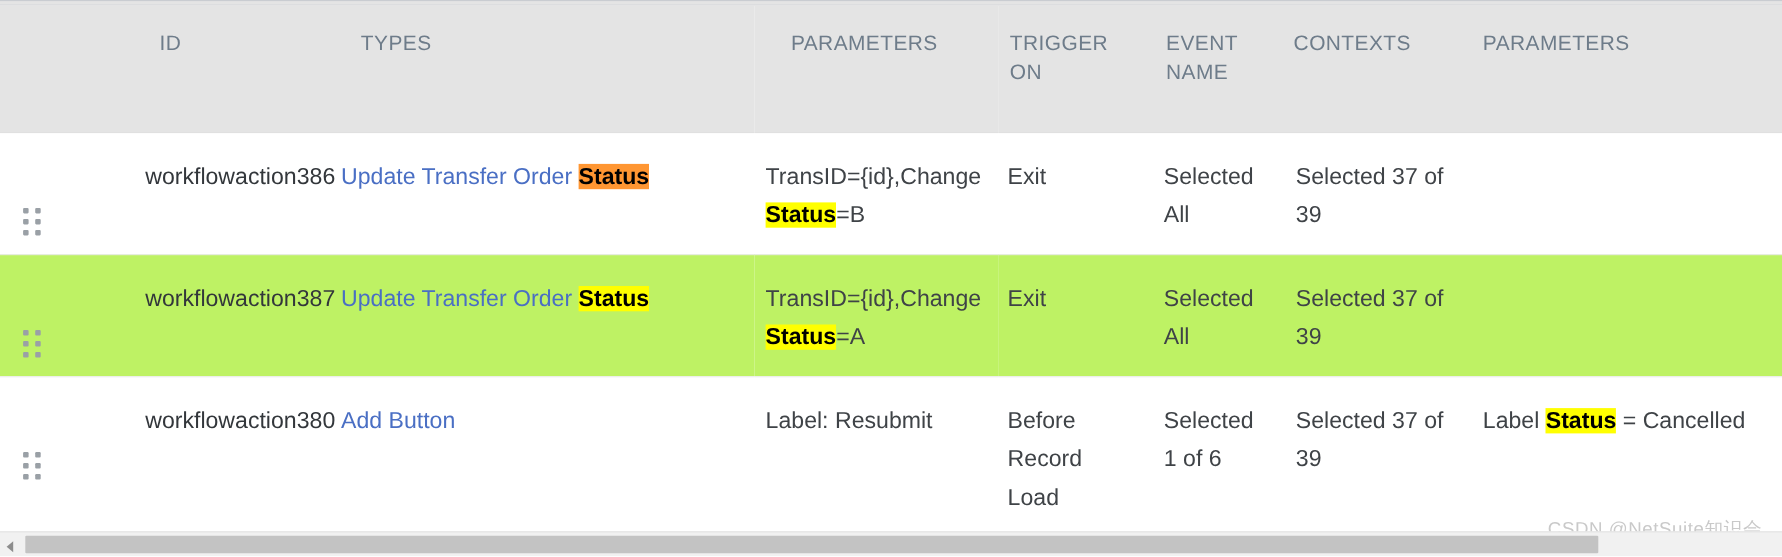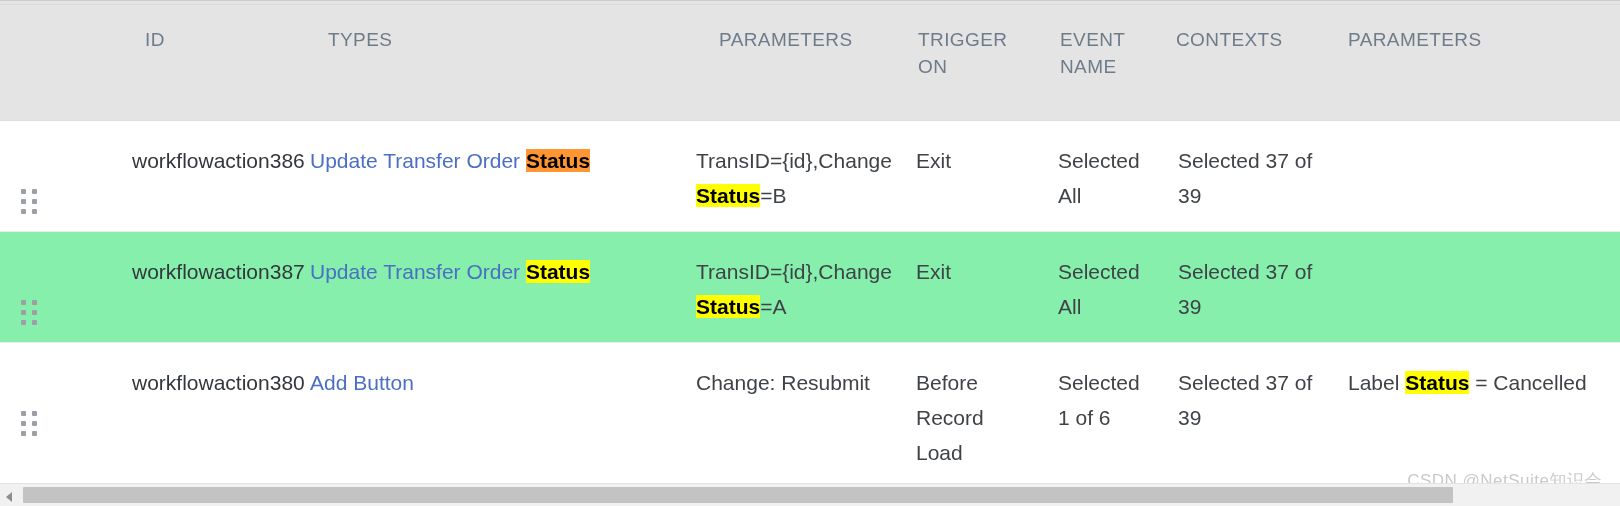--- a/index.html
+++ b/index.html
@@ -52,21 +52,21 @@
 
   tbody td {
     font-size: 21px;
     color: #3f4347;
     vertical-align: top;
     padding: 22px 16px 18px 0;
     line-height: 35px;
     border-top: 1px solid #ececec;
     box-sizing: border-box;
   }
-  tbody tr.alt td { background: #86efac; }
+  tbody tr.alt td { background: #bef264; }
   tbody tr.first td { border-top: 1px solid #e0e0e0; }
 
   
   .c-handle { width: 60px; padding-left: 0 !important; }
   .c-id     { width: 250px; }
   .c-name   { width: 376px; }
   .c-params { width: 222px; }
   .c-trigger{ width: 142px; }
   .c-events { width: 120px; margin-left: 44px; }
   .c-contexts{width: 170px; }
@@ -289,21 +289,21 @@
               <i></i>
           </span>
         </td>
         <td class="c-id">
           <span class="id-text">workflowaction380</span>
         </td>
         <td class="c-name">
           <a class="link"><span>Add Button</span></a>
         </td>
         <td class="c-params">
-          <span>Change: Resubmit</span>
+          <span>Label: Resubmit</span>
         </td>
         <td class="c-trigger">Before Record Load</td>
         <td class="c-events">Selected 1 of 6</td>
         <td class="c-contexts">Selected 37 of 39</td>
         <td class="c-cond">
           <span>Label </span><mark class="hl-yellow">Status</mark><span class="plain"> = Cancelled</span>
         </td>
       </tr>
 
     </tbody>

